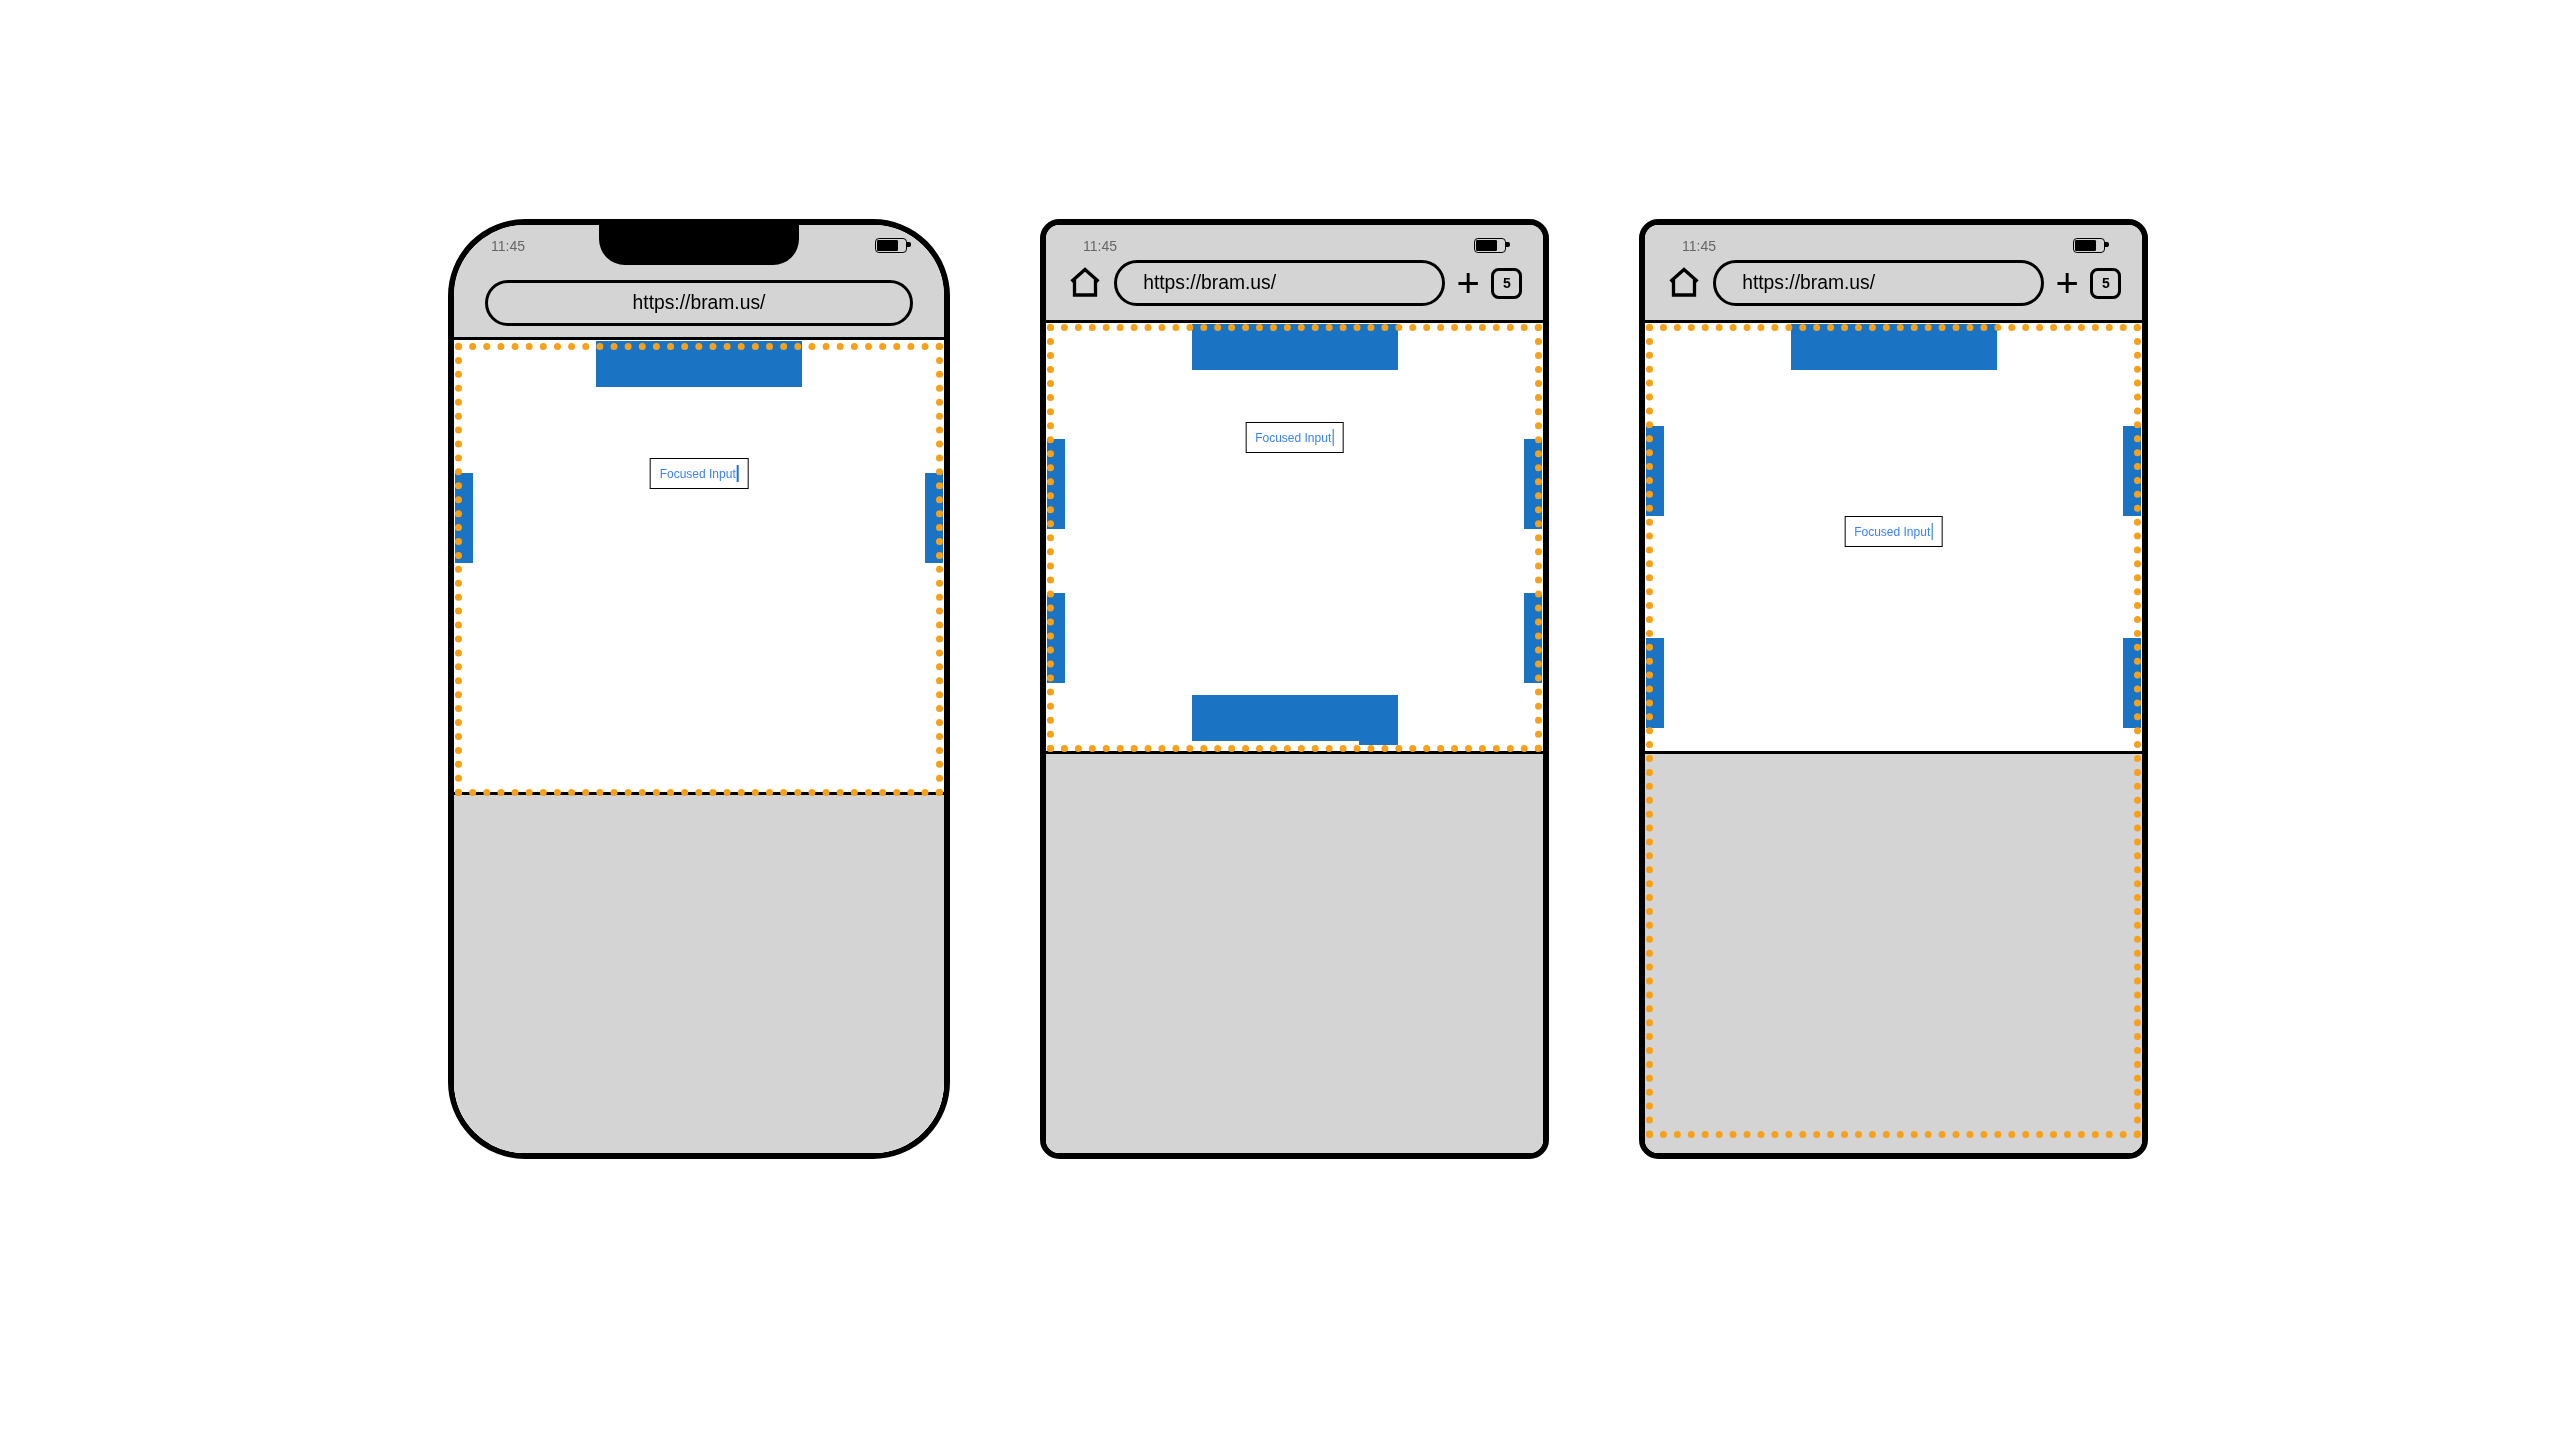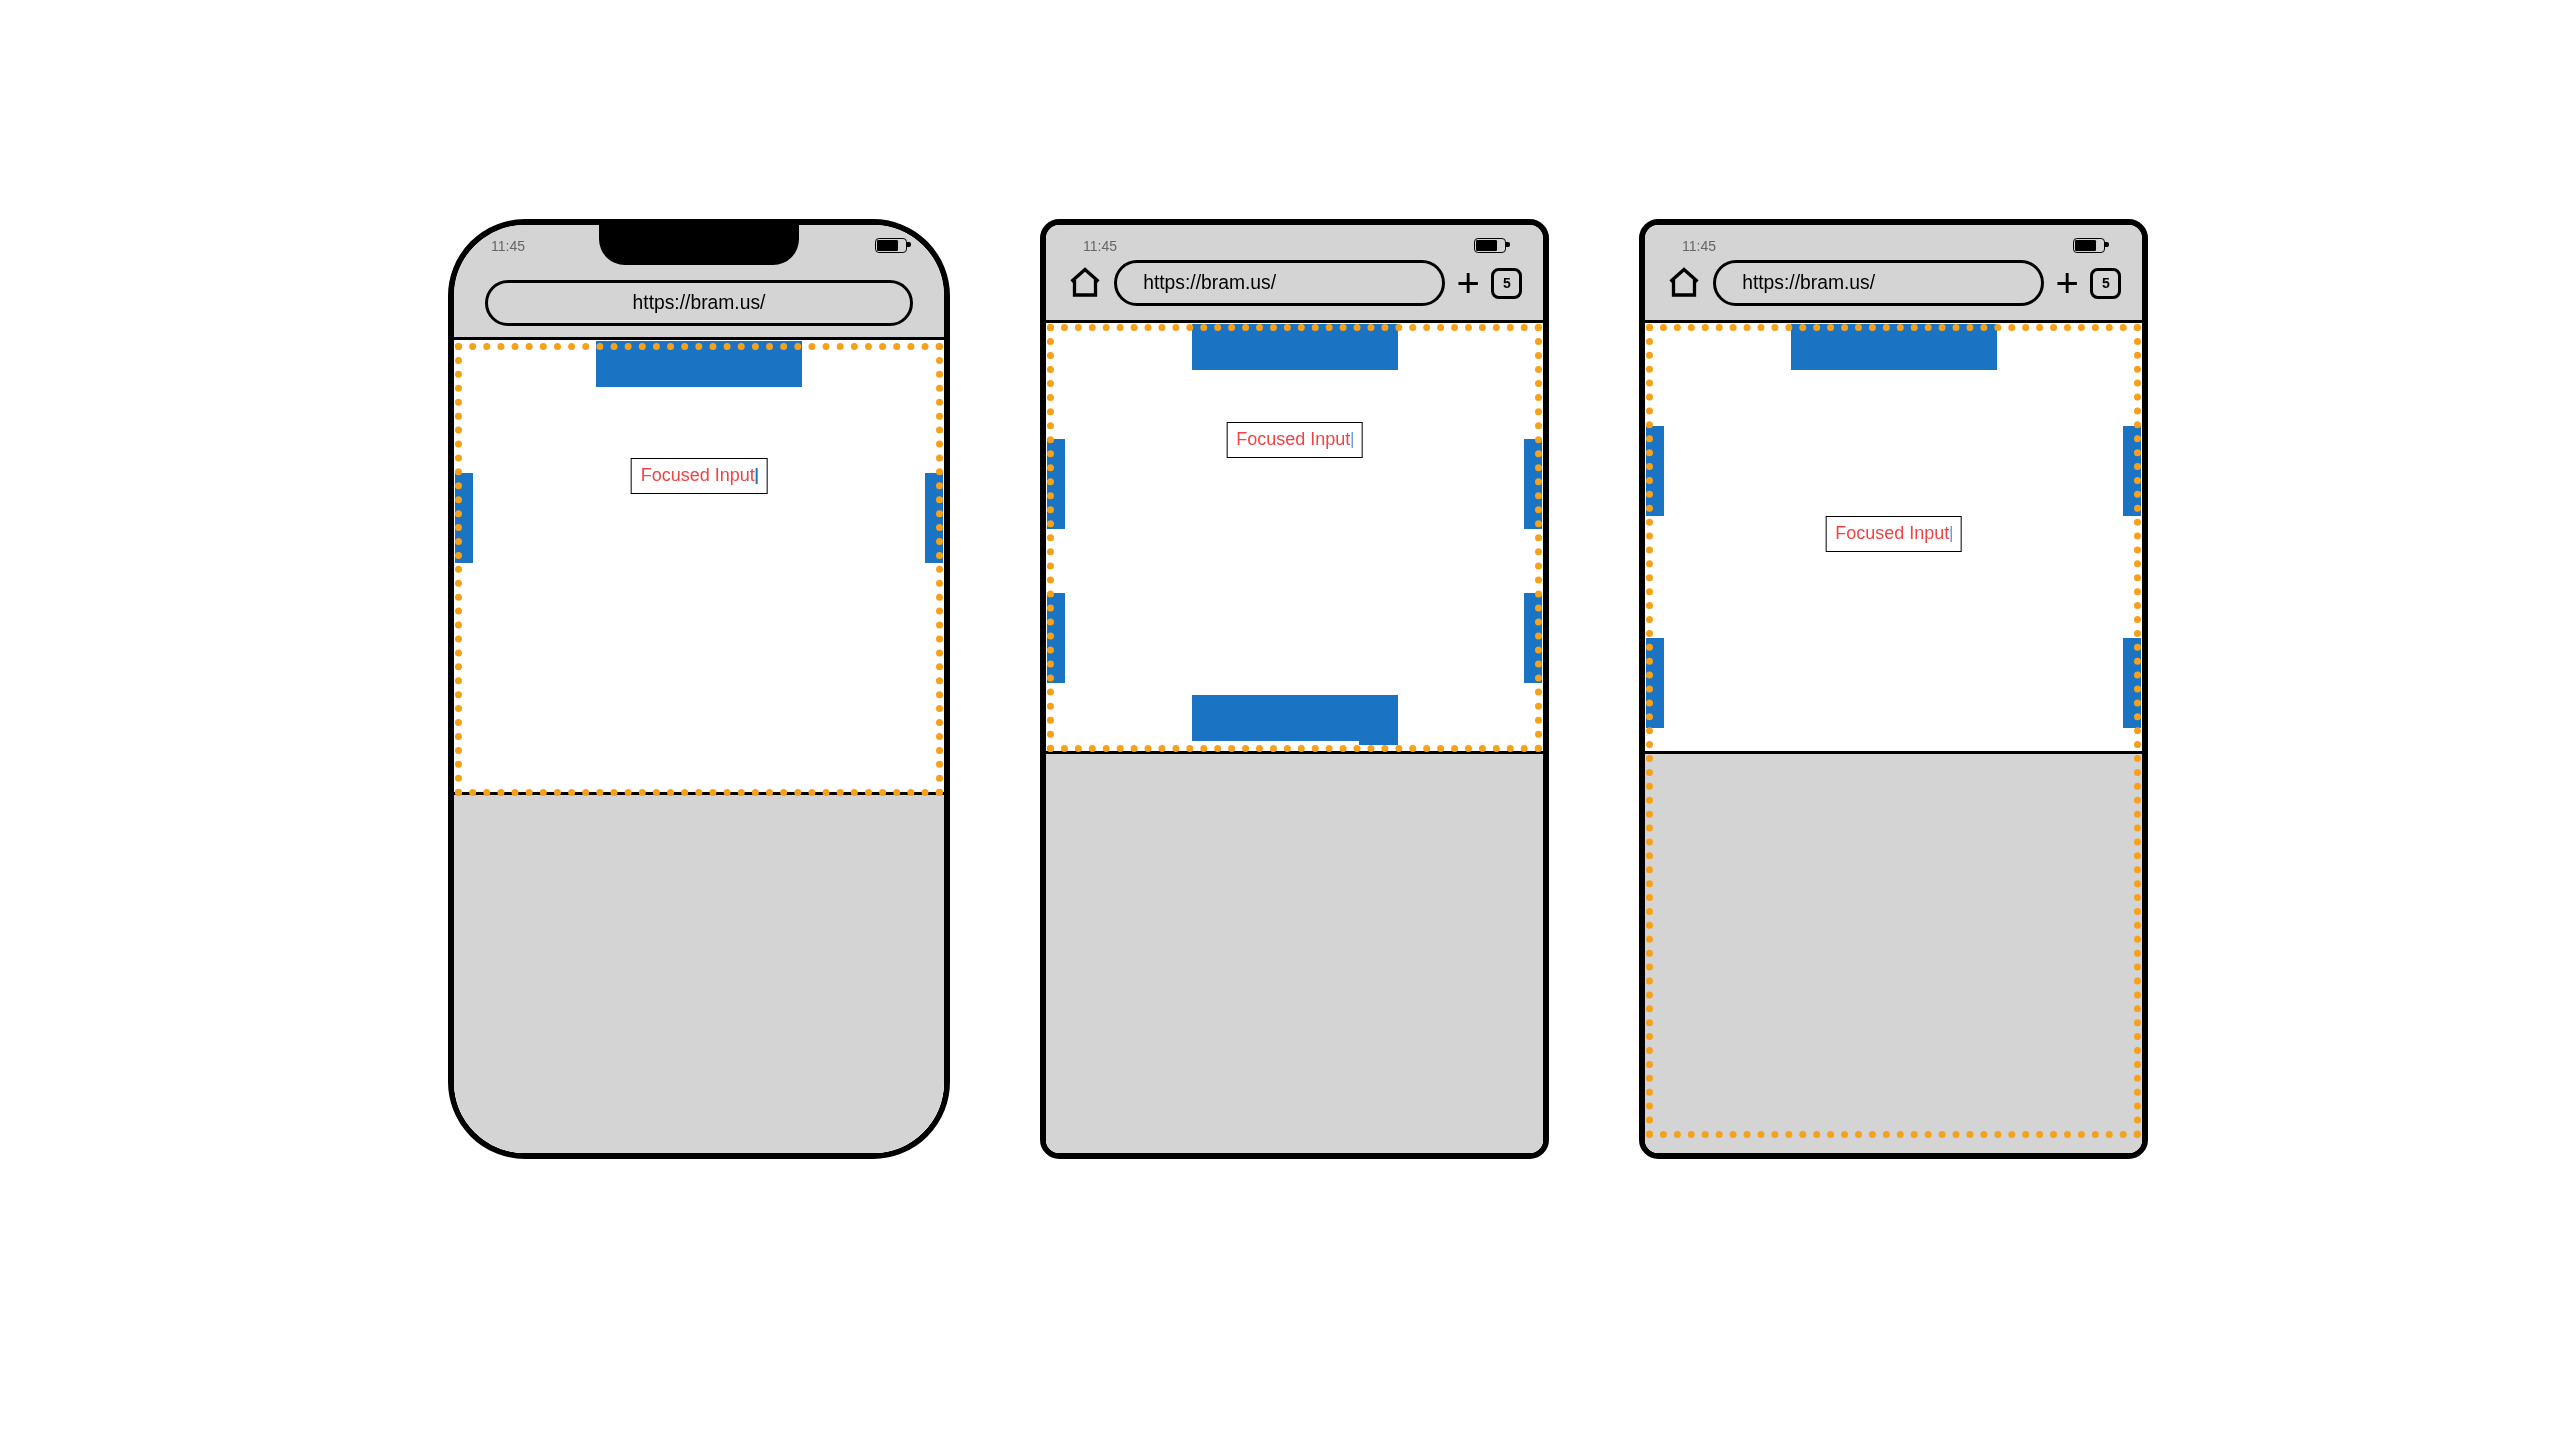--- a/index.html
+++ b/index.html
@@ -201,22 +201,22 @@
   .dev3 .keyboard { height: 402px; border-top: 3.2px solid #000; }
 
   
   .focused-input {
     position: absolute;
     left: 50%;
     transform: translateX(-50%);
     border: 1.3px solid #000;
     background: #fff;
     padding: 6.4px 9px;
-    font-size: 18px;
-    color: #ef4444;
+    font-size: 12px;
+    color: #3b82f6;
     display: flex;
     align-items: center;
     white-space: nowrap;
   }
   .dev1 .focused-input { top: 118px; }
   .dev2 .focused-input { top: 99px; }
   .dev3 .focused-input { top: 193px; }
   .caret {
     display: inline-block;
     width: 1.3px;

